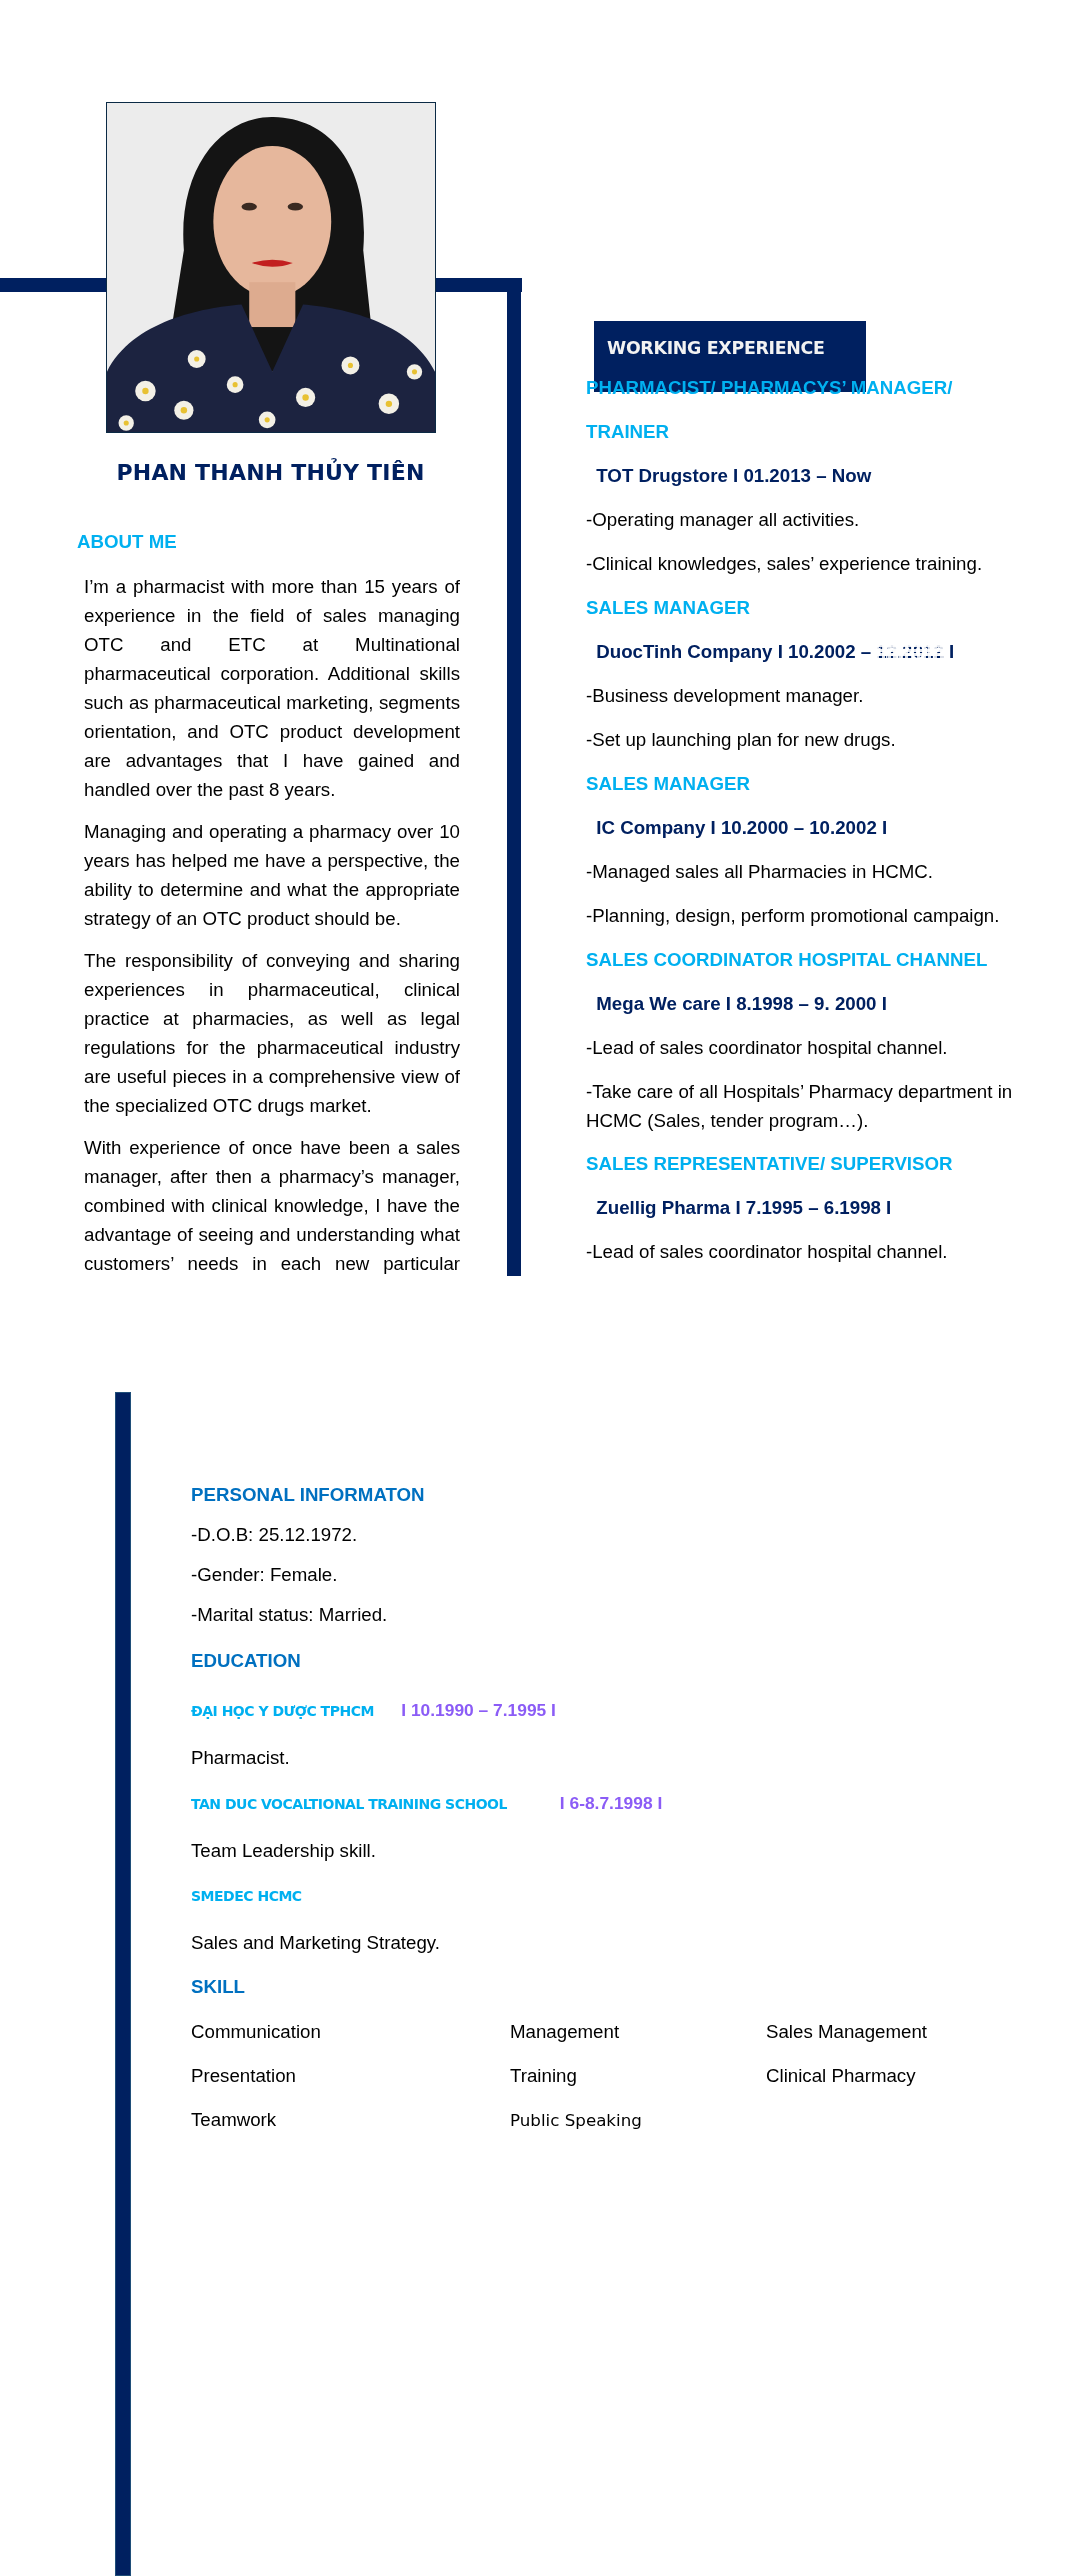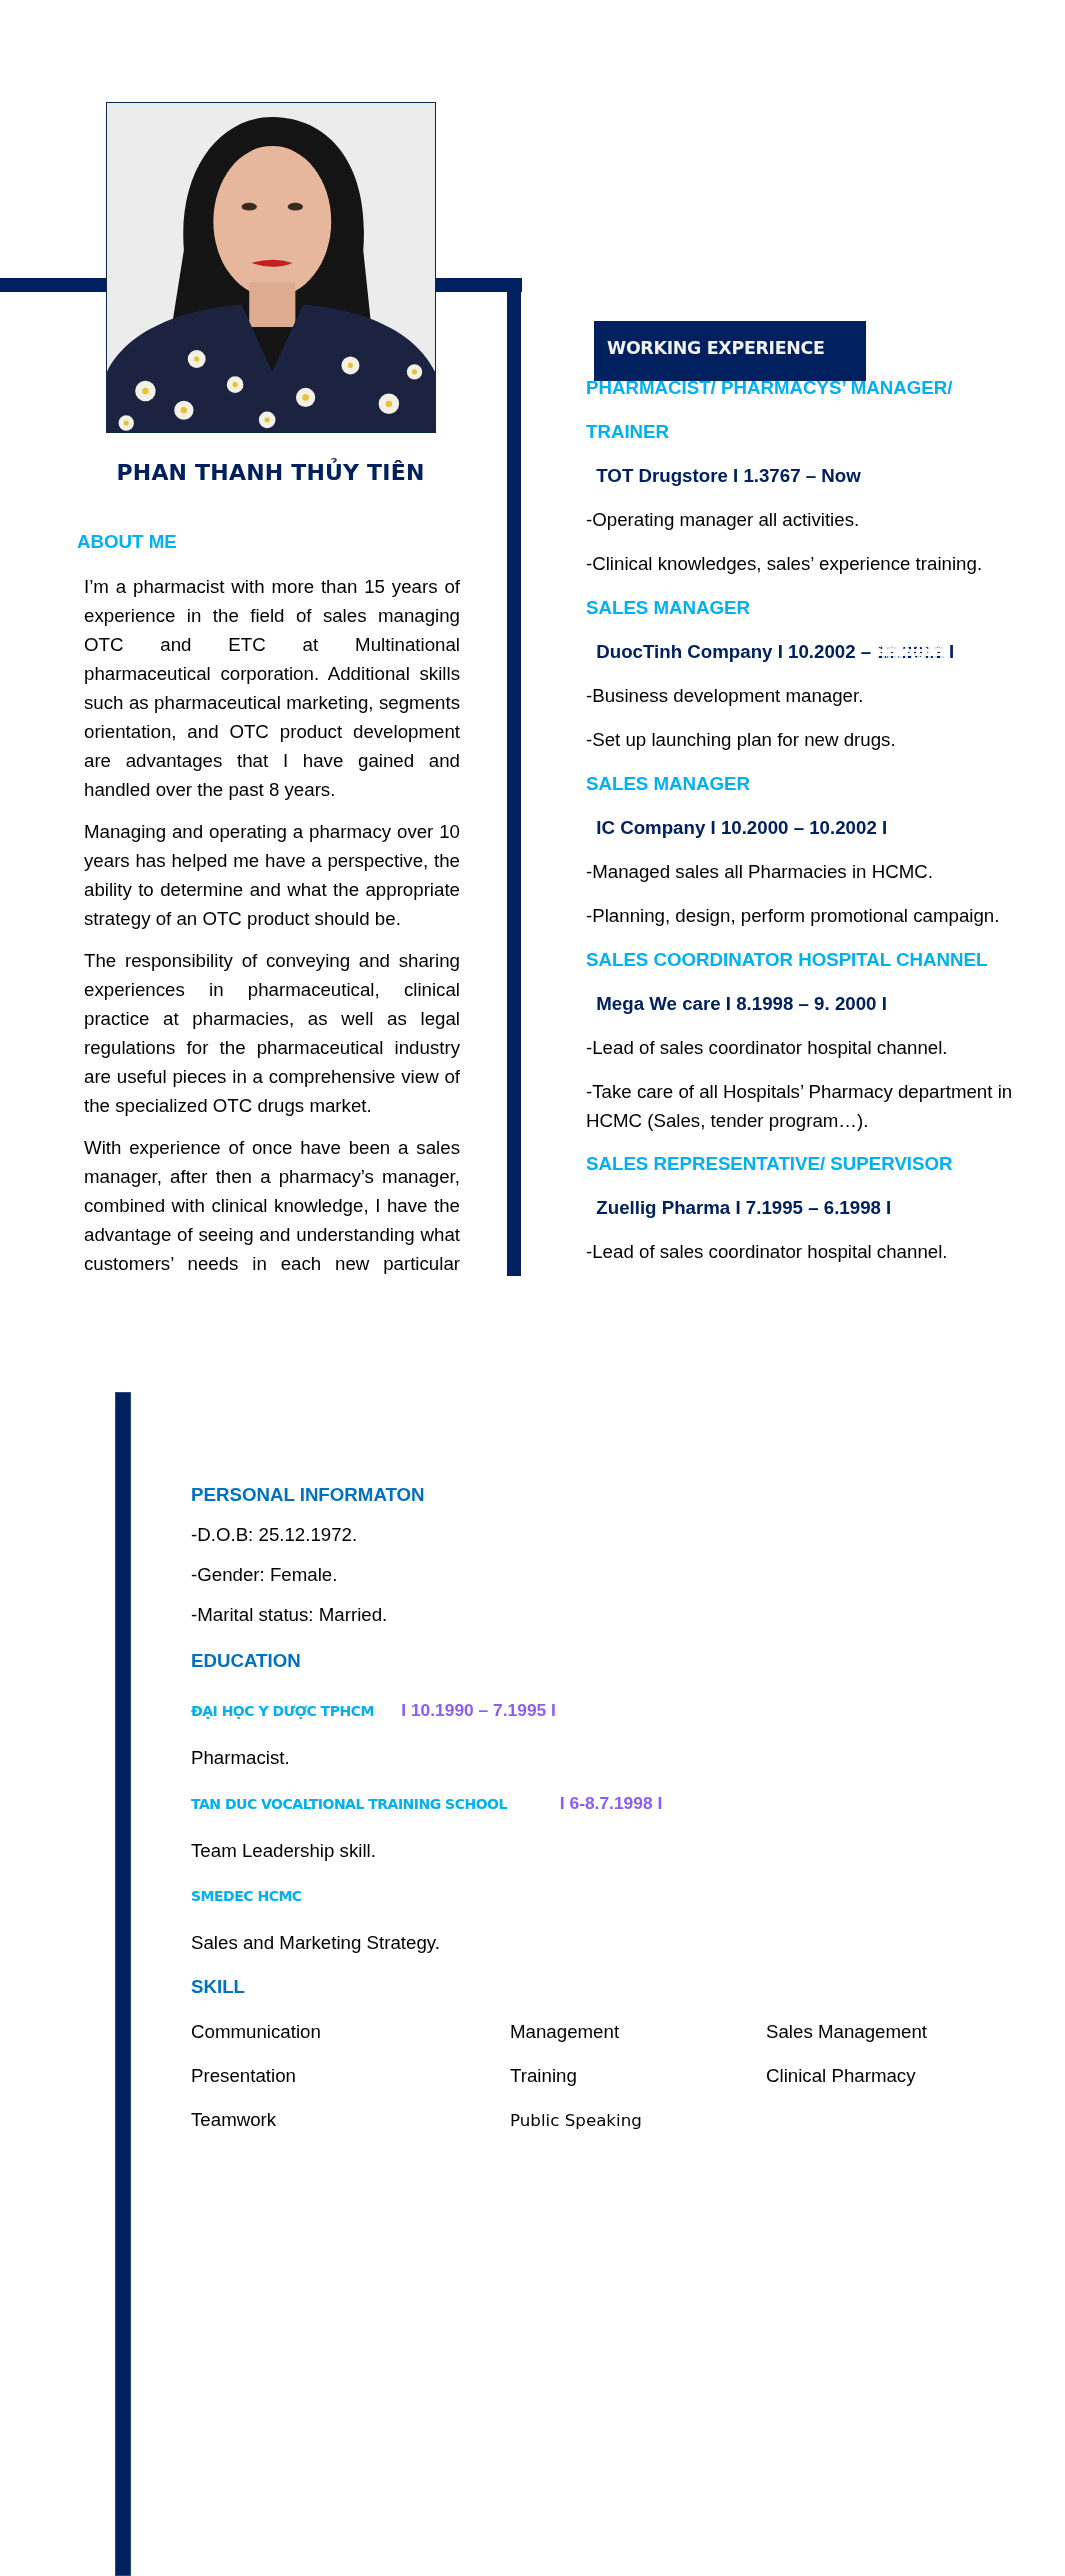--- a/index.html
+++ b/index.html
@@ -18,21 +18,21 @@
     .name { left: 71px; top: 460px; width: 399px; text-align: center; font-family: "DejaVu Sans", sans-serif;
             font-weight: bold; font-size: 22px; color: #002060; letter-spacing: 0.2px; }
     .h-sky { color: #00b0f0; font-weight: bold; font-size: 18.7px; }
     .h-blue { color: #0070c0; font-weight: bold; font-size: 18.7px; }
     .about-title { left: 77px; top: 531px; }
     .about { left: 84px; top: 572px; width: 376px; font-size: 18.7px; line-height: 29px; text-align: justify; }
     .about p { margin: 0 0 13px 0; }
     .page1-clip { left: 0; top: 0; width: 1065px; height: 1276px; overflow: hidden; }
 
     
-    .we-box { left: 594px; top: 321px; width: 272px; height: 60px; }
+    .we-box { left: 594px; top: 321px; width: 272px; height: 71px; }
     .we-label { position: absolute; left: 13px; top: 0; line-height: 55px; color: #f2f2f2;
                 font-family: "DejaVu Sans", sans-serif; font-weight: bold; font-size: 17.4px; letter-spacing: -0.3px; }
     .right { left: 586px; top: 366px; width: 451px; }
     .right .title { color: #00b0f0; font-weight: bold; font-size: 18.7px; line-height: 44px; }
     .right .company { color: #002060; font-weight: bold; font-size: 18.7px; line-height: 44px; padding-left: 10.3px; }
     .right .bullet { font-size: 18.7px; line-height: 44px; }
     .right .bullet.wrap { line-height: 29px; padding: 7px 0; }
     .obscured { position: relative; display: inline-block; }
     .obscured::after { content: ""; position: absolute; left: 0; right: 0; top: 0; bottom: 0;
       background: repeating-linear-gradient(0deg, rgba(255,255,255,0.9) 0 2.6px, transparent 2.6px 4.5px),
@@ -111,21 +111,21 @@
   </div>
 
   <div class="abs navy we-box">
     <span class="we-label">WORKING EXPERIENCE</span>
   </div>
 
   <div class="abs right">
     <div>
       <div class="title">PHARMACIST/ PHARMACYS’ MANAGER/</div>
       <div class="title">TRAINER</div>
-      <div class="company">TOT Drugstore I 1.3767 – Now</div>
+      <div class="company">TOT Drugstore I 01.2013 – Now</div>
       <div class="bullet">-Operating manager all activities.</div>
       <div class="bullet">-Clinical knowledges, sales’ experience training.</div>
     </div>
     <div>
       <div class="title">SALES MANAGER</div>
       <div class="company"><span>DuocTinh Company I 10.2002 – </span><span class="obscured">12.2012</span><span> I</span></div>
       <div class="bullet">-Business development manager.</div>
       <div class="bullet">-Set up launching plan for new drugs.</div>
     </div>
     <div>

